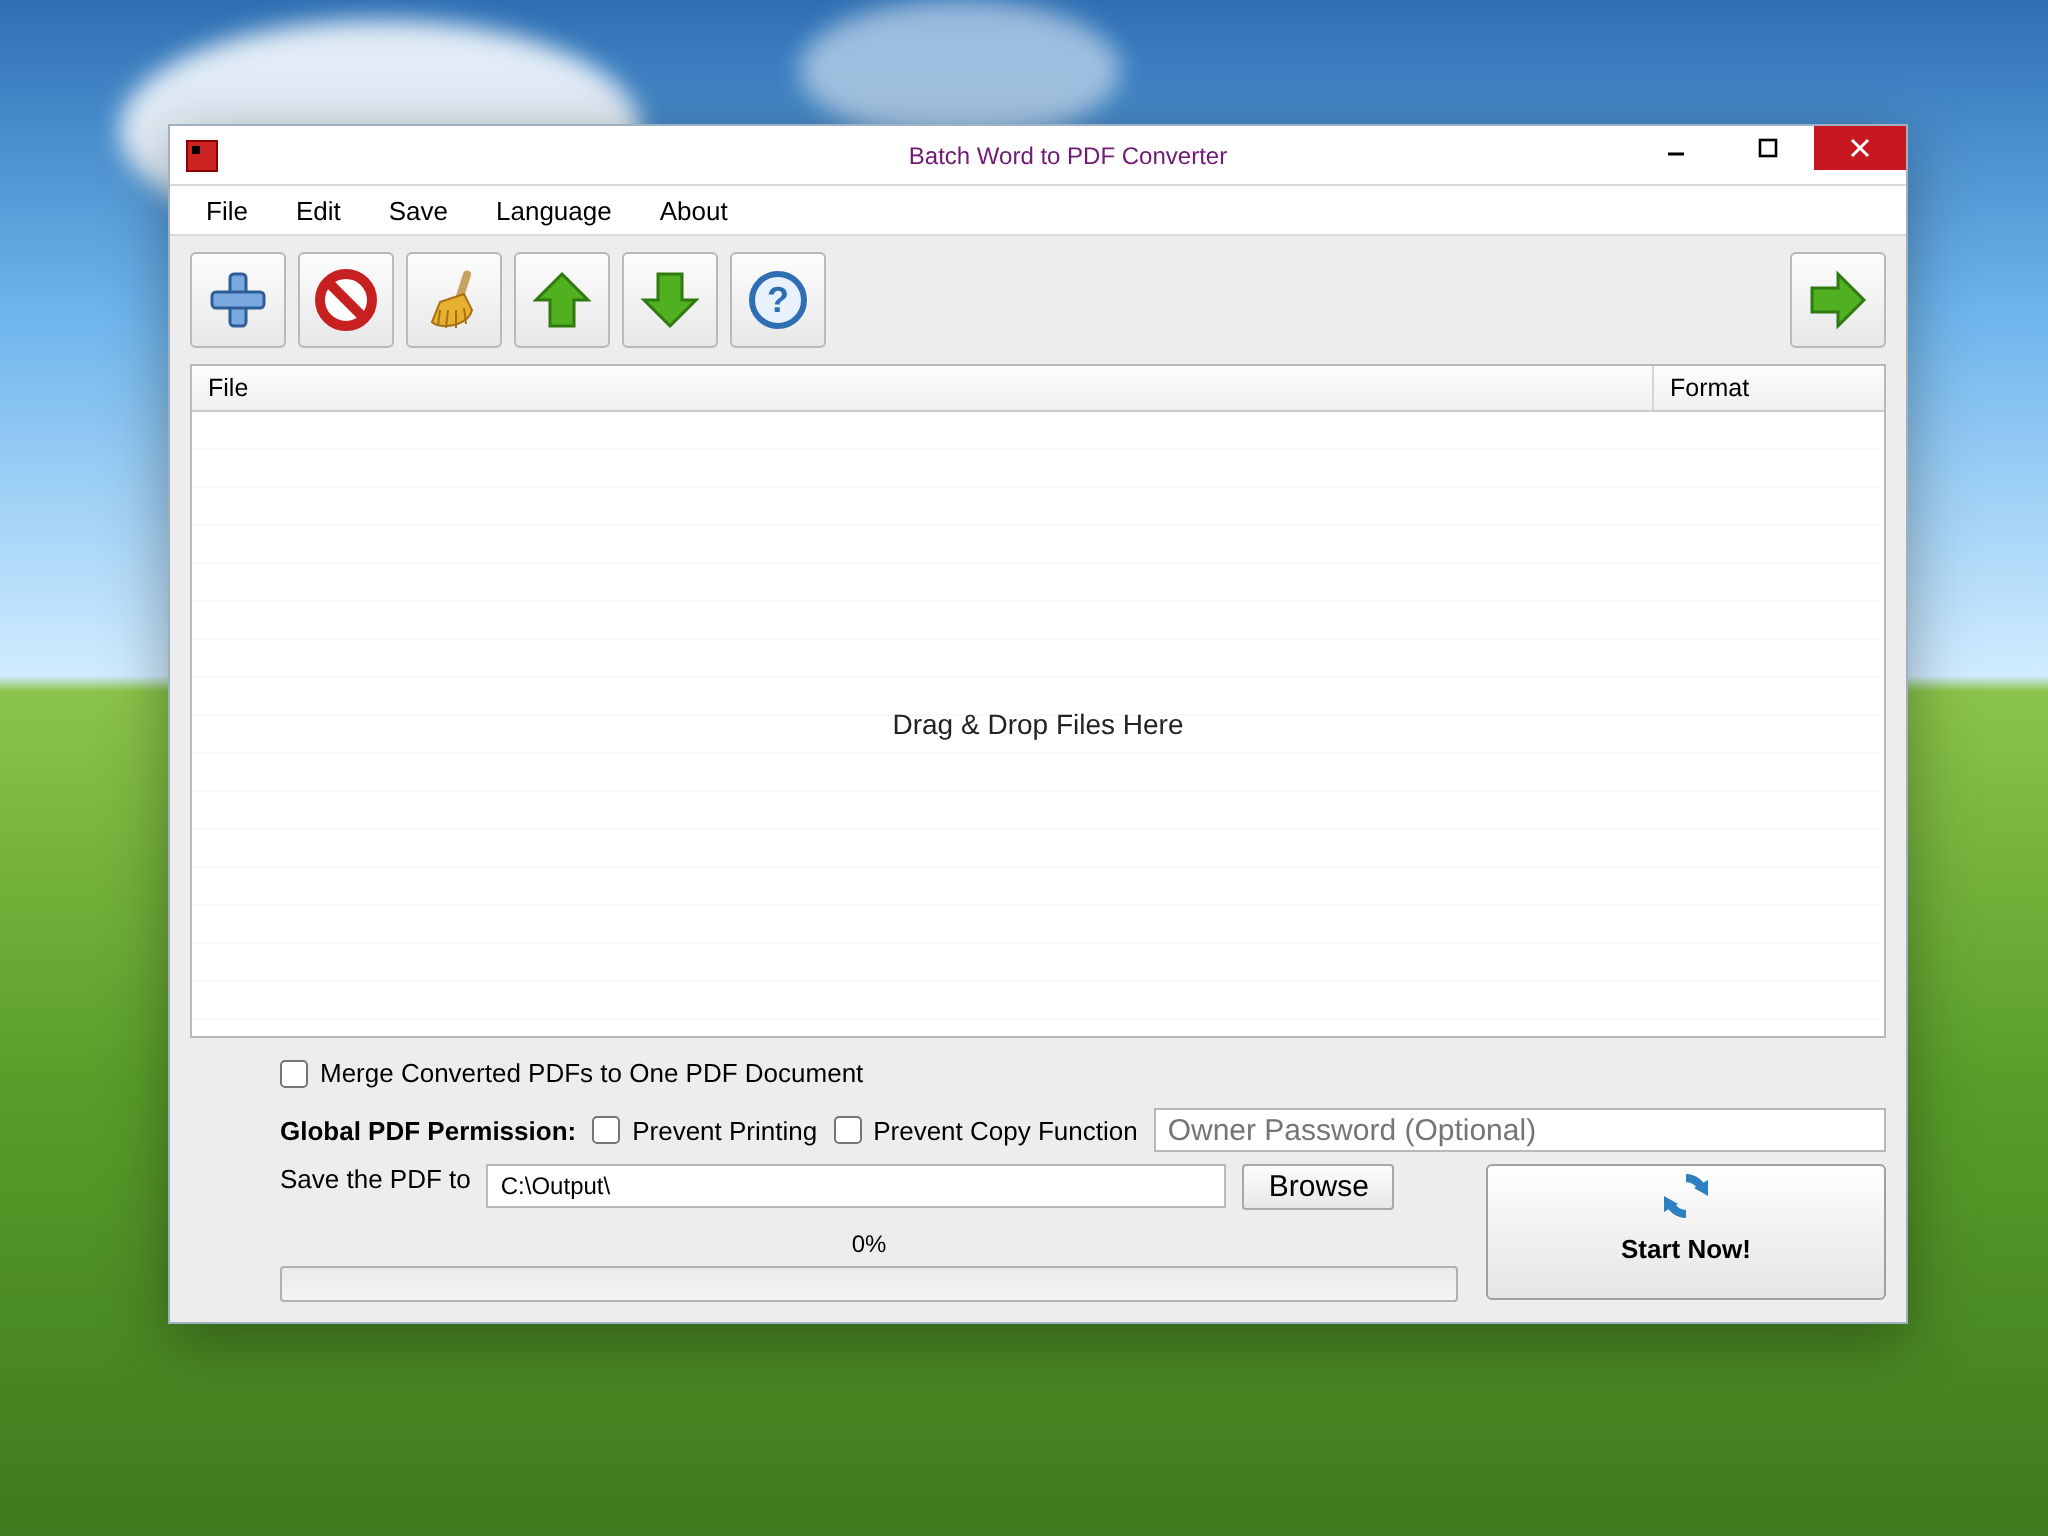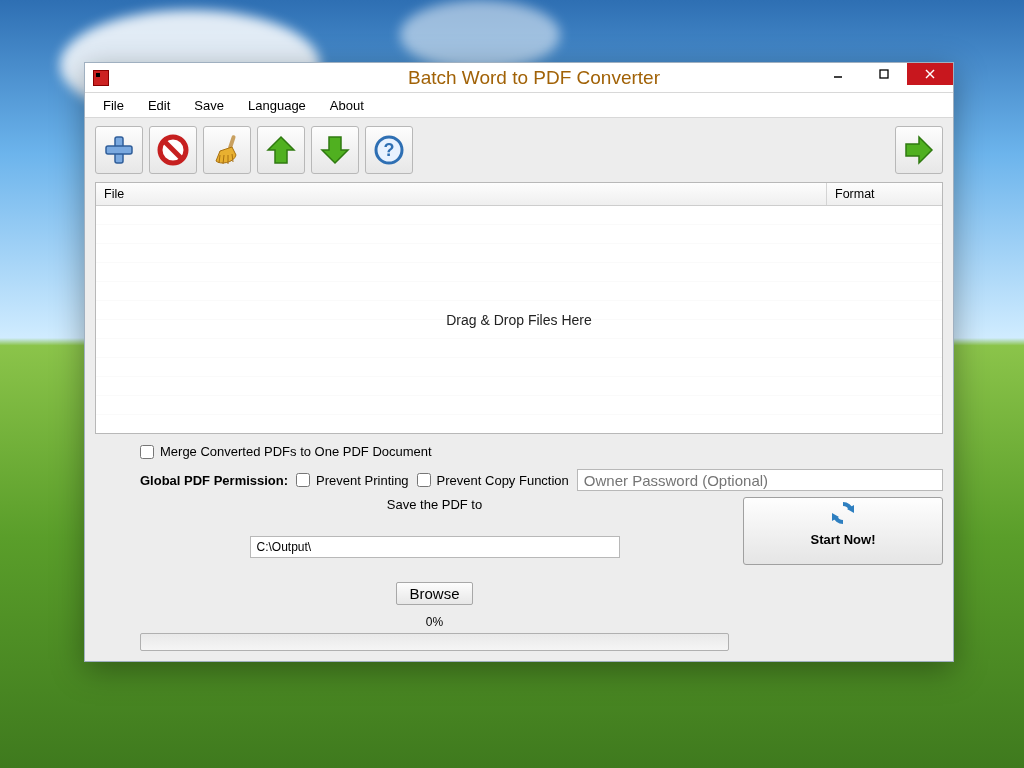--- a/index.html
+++ b/index.html
@@ -21,21 +21,21 @@
   position:absolute; top:62px; left:84px; width:870px; height:600px;
   background:#f8f8f8; border:1px solid #a0b0c0;
   box-shadow:0 8px 30px rgba(0,0,0,0.35);
 }
 .titlebar{
   height:30px; background:#fff; display:flex; align-items:center;
   border-bottom:1px solid #d8d8d8; position:relative;
 }
 .titlebar .app-icon{width:16px;height:16px;margin:0 6px 0 8px;background:#c22;border:1px solid #800;position:relative;}
 .titlebar .app-icon::after{content:"";position:absolute;top:2px;left:2px;width:4px;height:4px;background:#000;}
-.titlebar .title{flex:0 0 auto; margin:0 auto; font-size:19px; color:#a16207;}
+.titlebar .title{flex:0 0 auto; margin:0 auto; font-size:12px; color:#701a75;}
 .win-controls{position:absolute; right:0; top:0; height:22px; display:flex;}
 .win-btn{width:46px; height:22px; display:flex;align-items:center;justify-content:center; font-size:11px; cursor:pointer;}
 .win-min{background:#fff;}
 .win-max{background:#fff;}
 .win-close{background:#c8171e; color:#fff;}
 .win-btn svg{width:10px;height:10px;}
 
 .menubar{
   height:25px; display:flex; align-items:center; padding:0 6px; gap:0;
   background:#fff; border-bottom:1px solid #d8d8d8; font-size:13px;
@@ -67,21 +67,21 @@
 
 .options{margin-top:10px; font-size:13px; display:flex; flex-direction:column; gap:10px;margin-left:45px;}
 .row{display:flex; align-items:center; gap:8px;}
 label.cb{display:flex; align-items:center; gap:6px; cursor:pointer;}
 input[type=checkbox]{width:14px; height:14px;}
 .bold{font-weight:600;}
 .owner-input{
   flex:1; height:22px; padding:0 6px; font-size:15px; color:#444;
   background:#fff; border:1px solid #b8b8b8;
 }
-.path-row{display:flex; align-items:center; gap:24px;flex-direction:column;}
+.path-row{display:flex; gap:8px;}
 .path-input{
   width:370px; height:22px; padding:0 6px; font-size:12px;
   background:#fff; border:1px solid #b8b8b8;
 }
 .browse{
   height:23px; padding:0 12px; font-size:15px;
   background:linear-gradient(#fdfdfd,#e7e7e7); border:1px solid #a8a8a8; border-radius:2px; cursor:pointer;
 }
 
 .bottom{display:flex; gap:14px; margin-top:-4px; align-items:stretch;}

